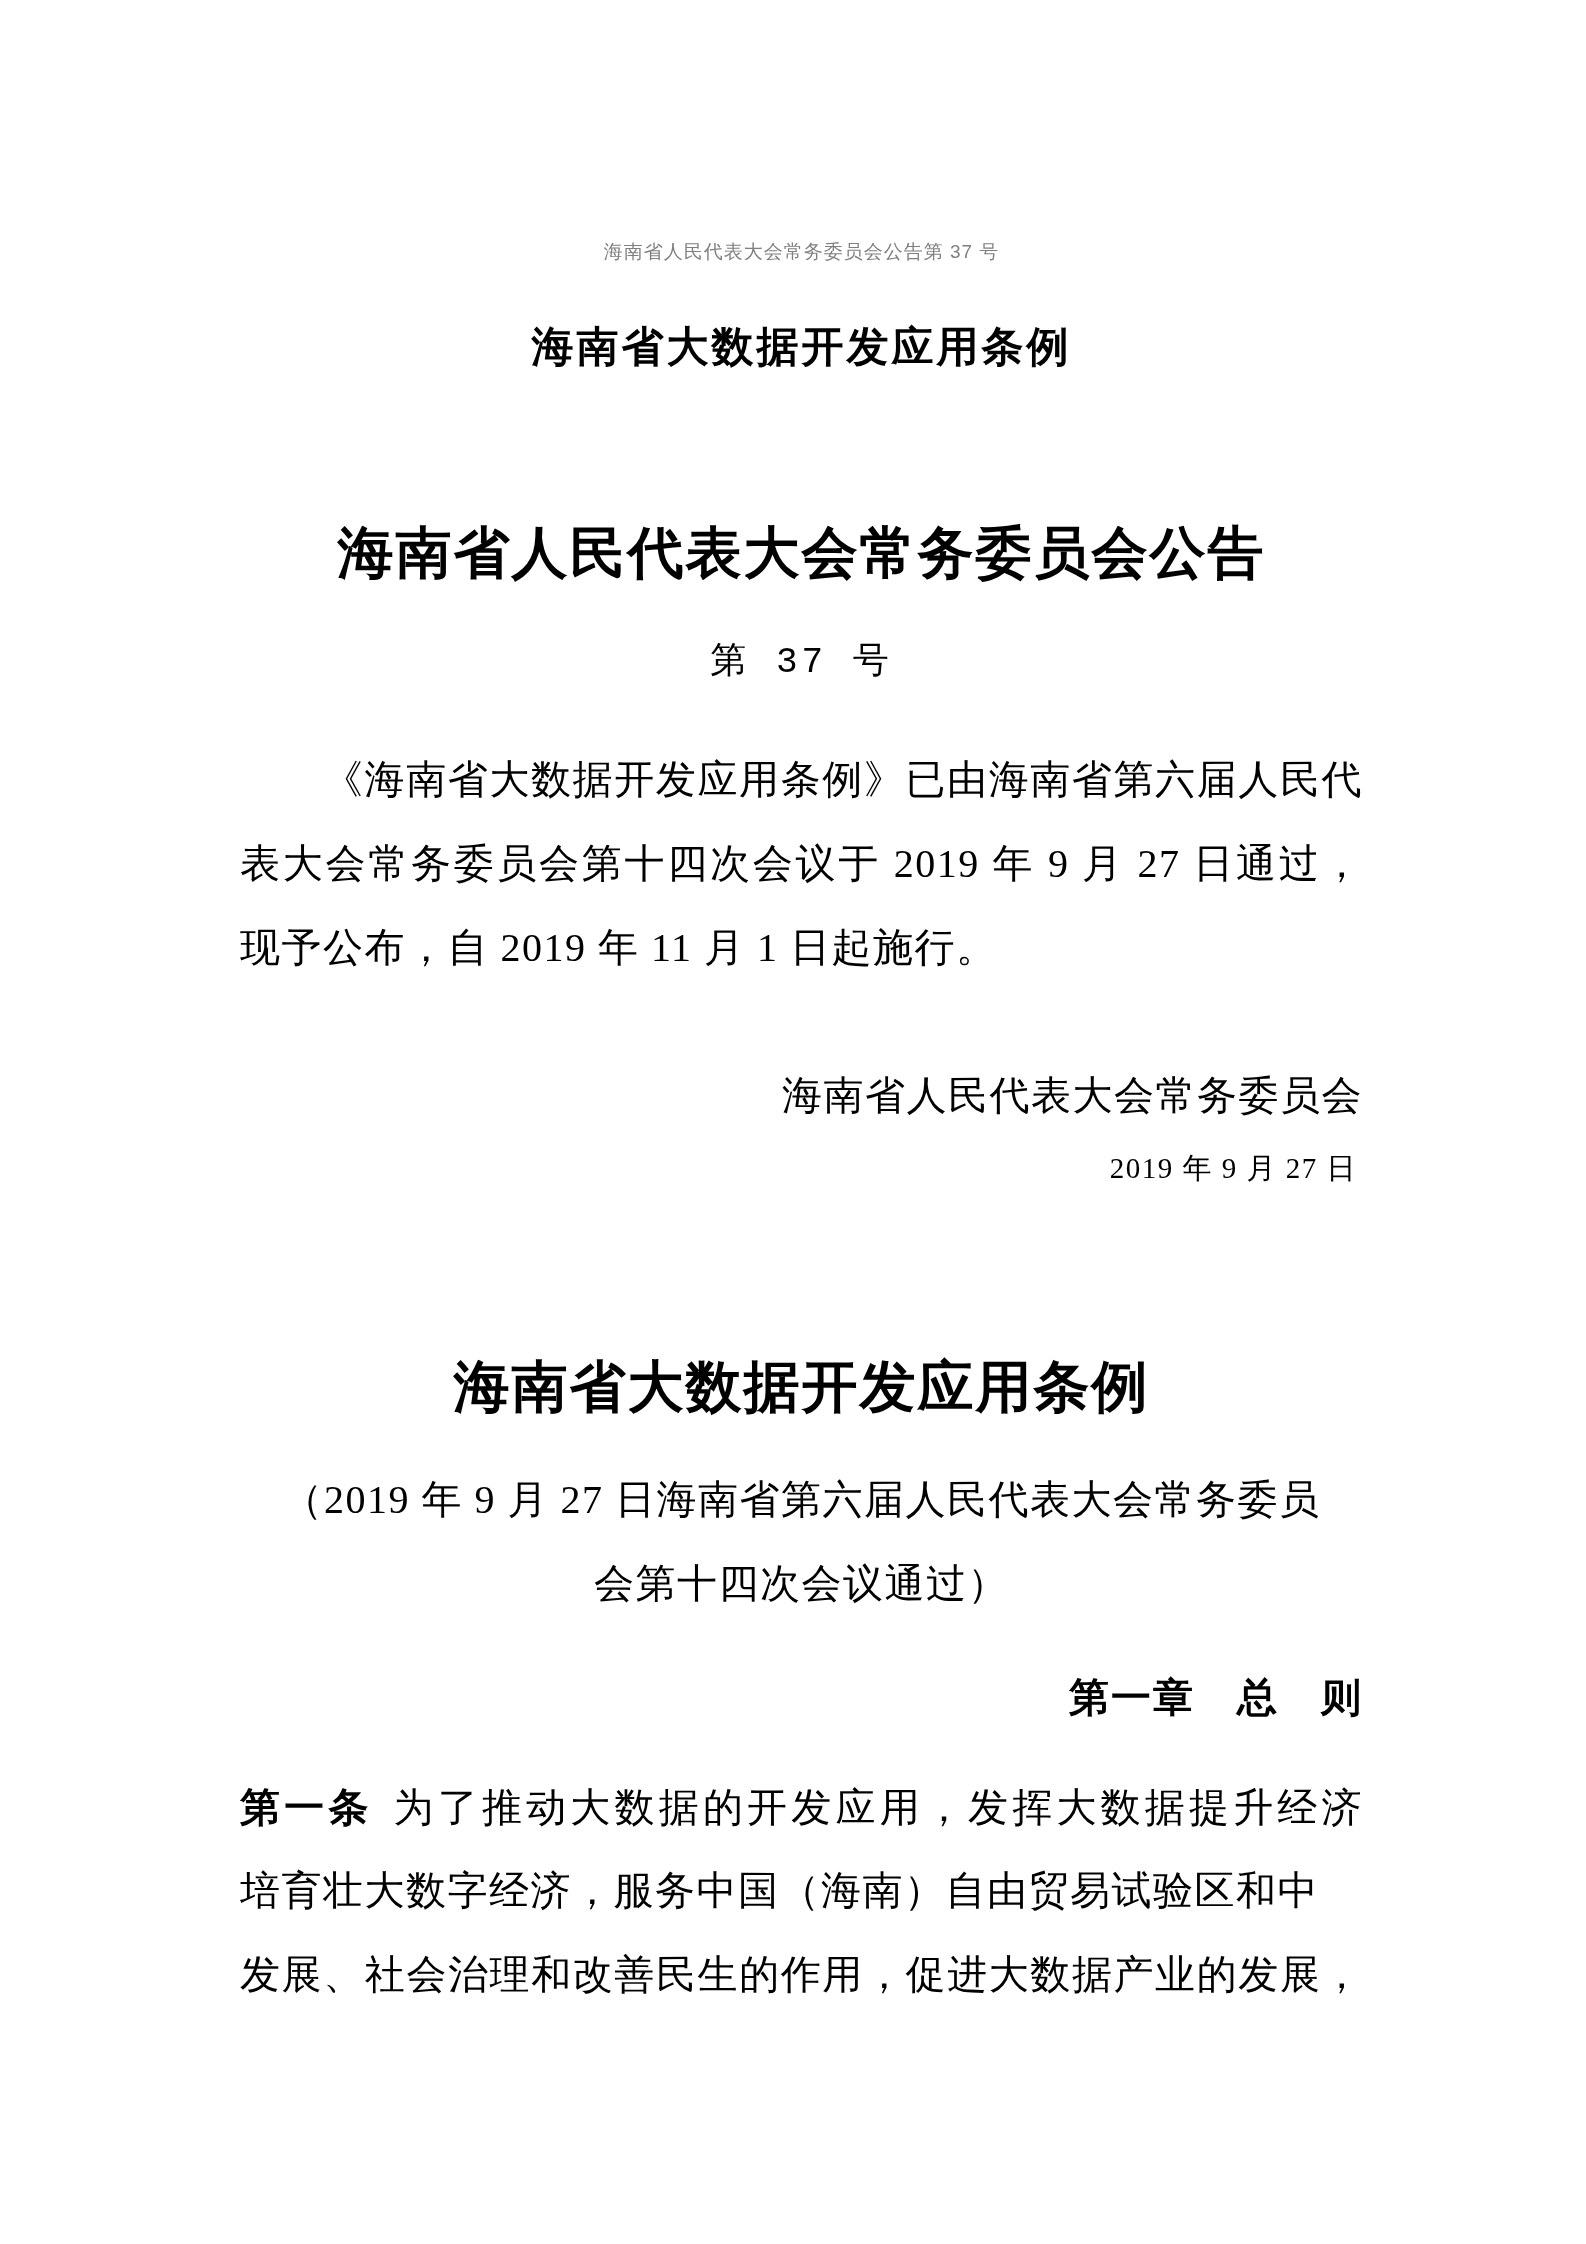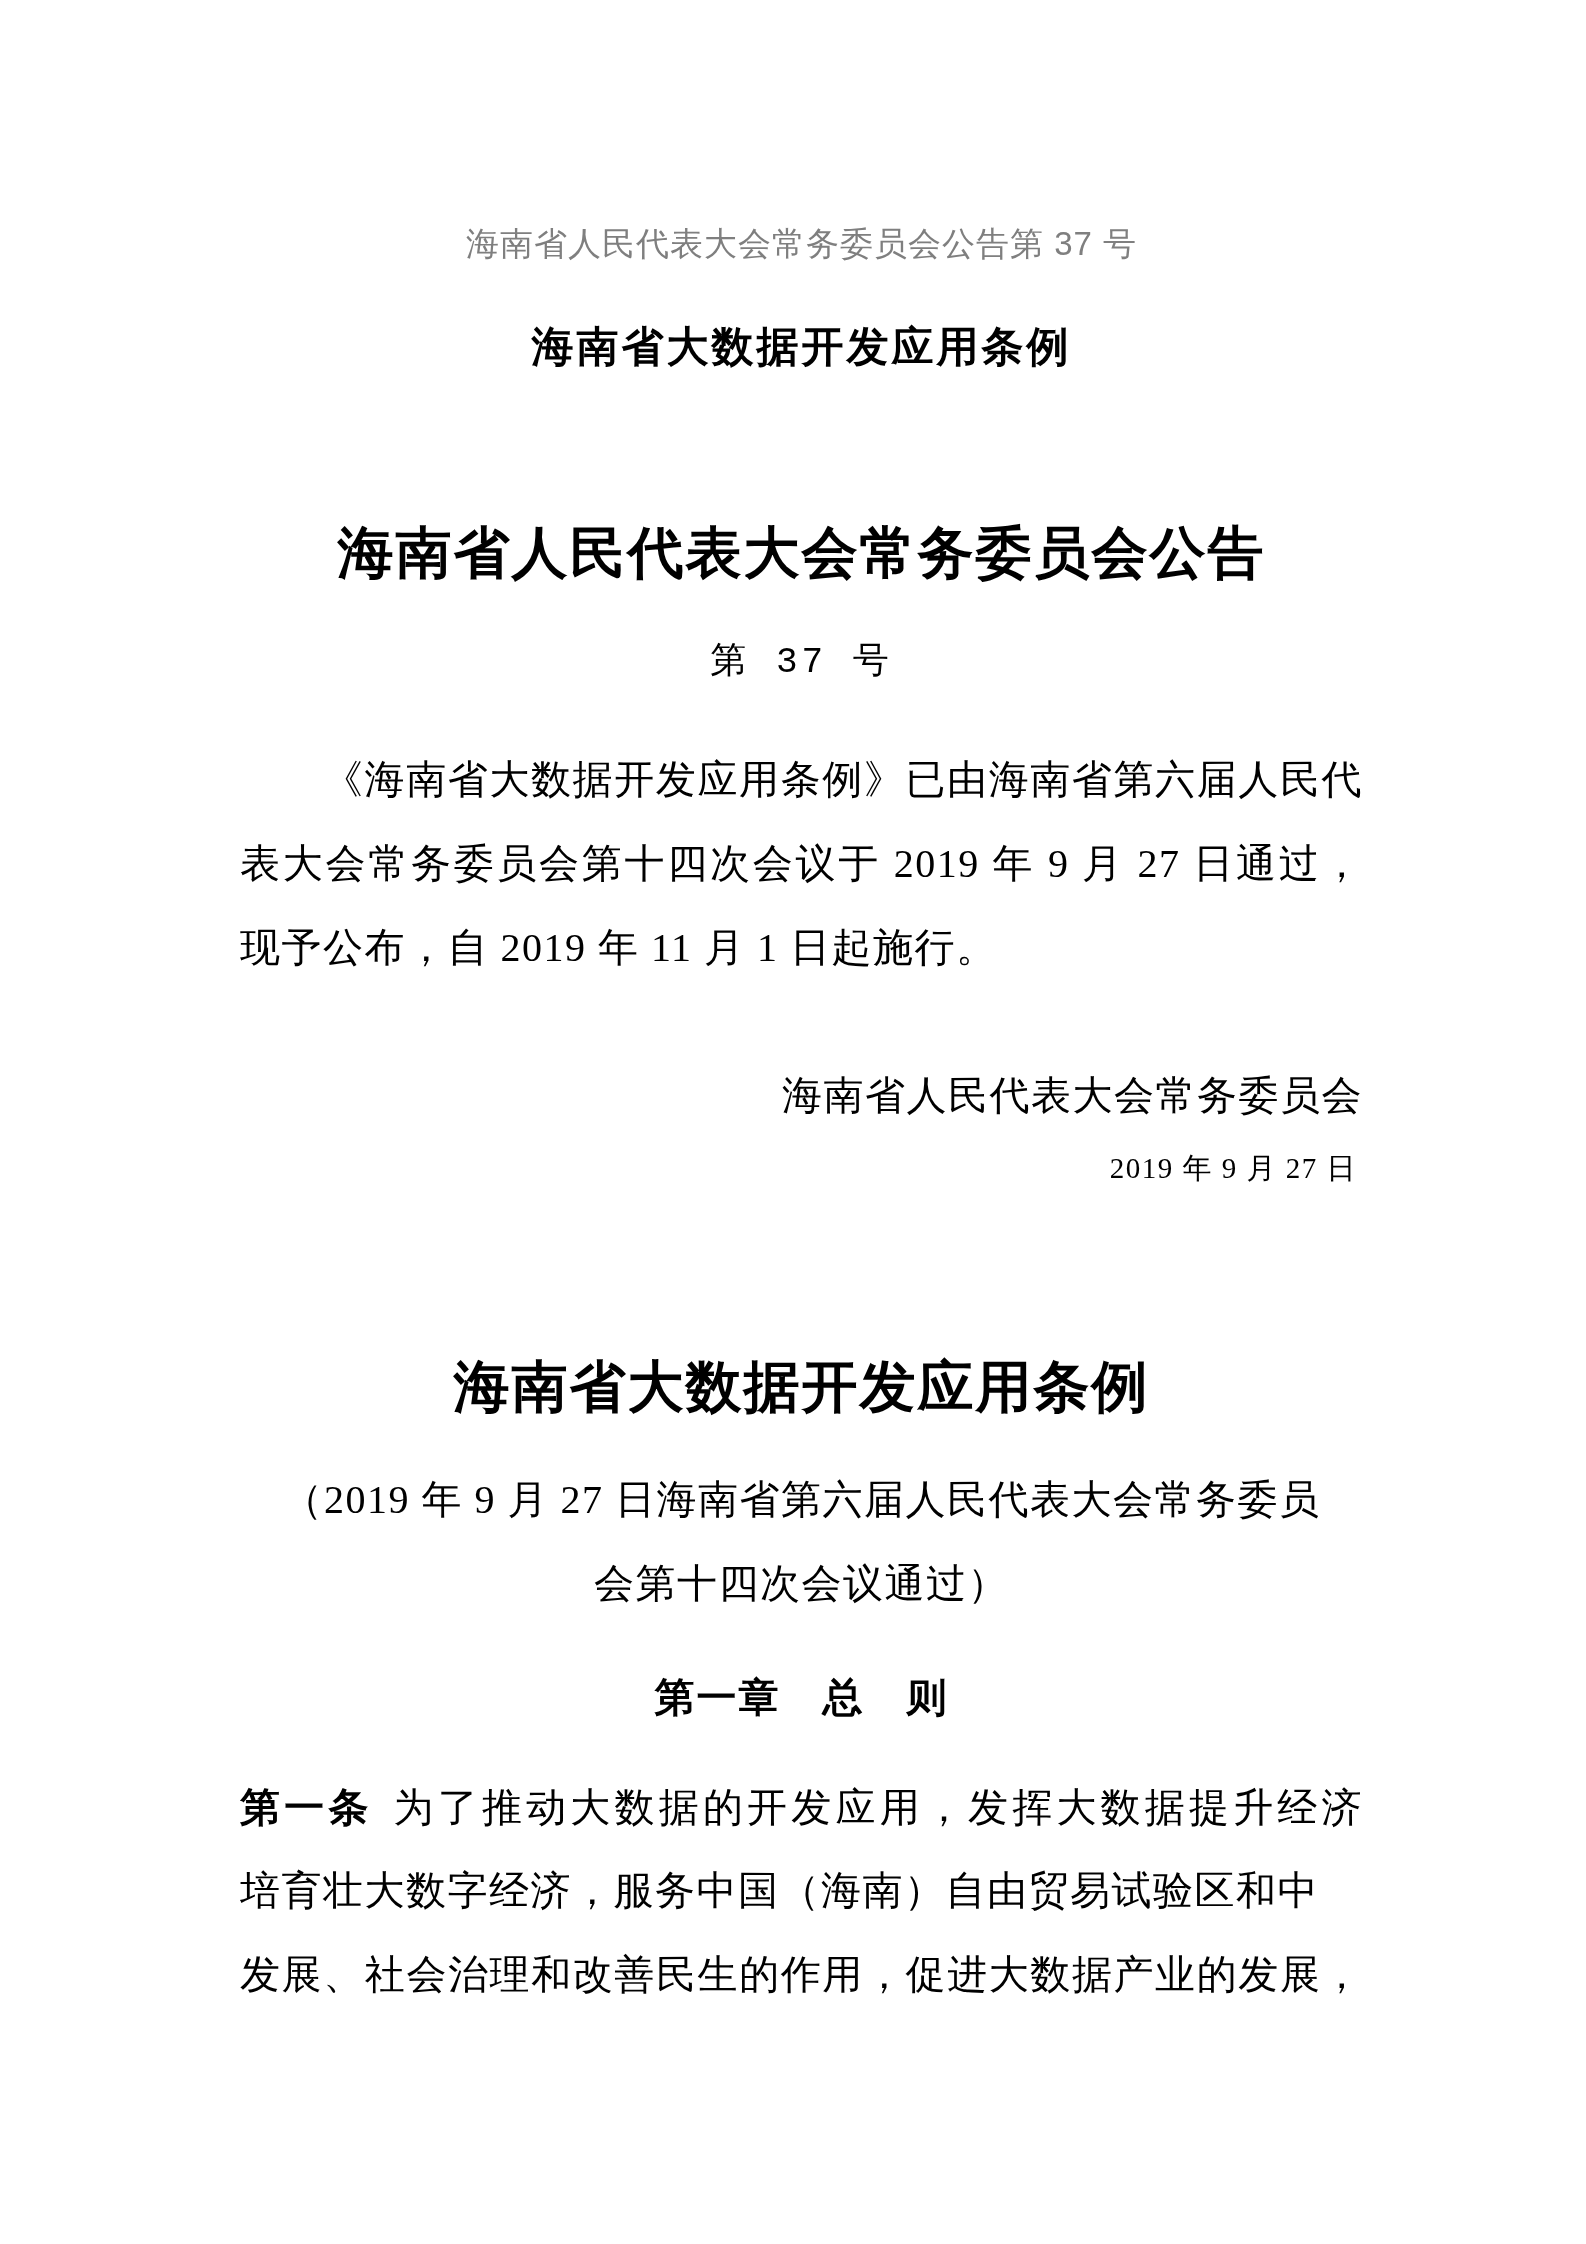--- a/index.html
+++ b/index.html
@@ -17,22 +17,22 @@
     font-family: "Liberation Serif", "DejaVu Serif", serif;
   }
   .blk {
     position: absolute;
     left: 240px;
     width: 1123px;
   }
   .sans { font-family: "Liberation Sans", "DejaVu Sans", sans-serif; }
 
   .meta-header {
-    top: 224px;
-    font-size: 33px;
+    top: 232px;
+    font-size: 19px;
     line-height: 40px;
     text-align: center;
     color: #7f7f7f;
     letter-spacing: 1px;
   }
   .title-sm {
     top: 316px;
     font-size: 42px;
     line-height: 62px;
     font-weight: bold;
@@ -101,21 +101,21 @@
     text-align: center;
     letter-spacing: 2px;
   }
   .paren2 { top: 1458px; }
   .paren2 .line { text-align: center; }
   .chapter {
     top: 1667px;
     font-size: 40px;
     line-height: 60px;
     font-weight: bold;
-    text-align: center;
+    text-align: right;
     letter-spacing: 2px;
   }
   .art1 { top: 1765px; }
   .lead {
     font-family: "Liberation Sans", "DejaVu Sans", sans-serif;
     font-weight: bold;
     margin-right: 21px;
   }
 </style>
 </head>

